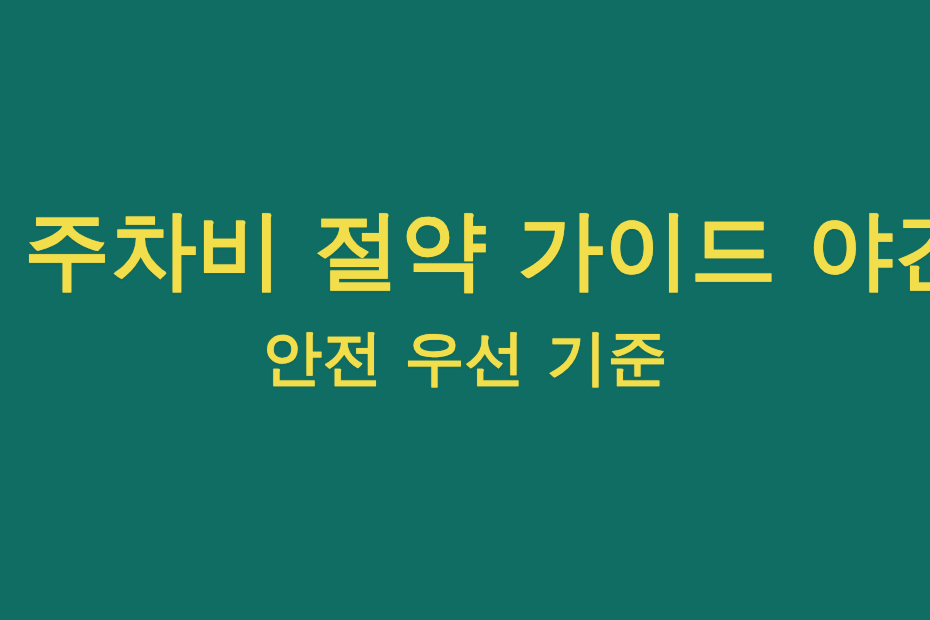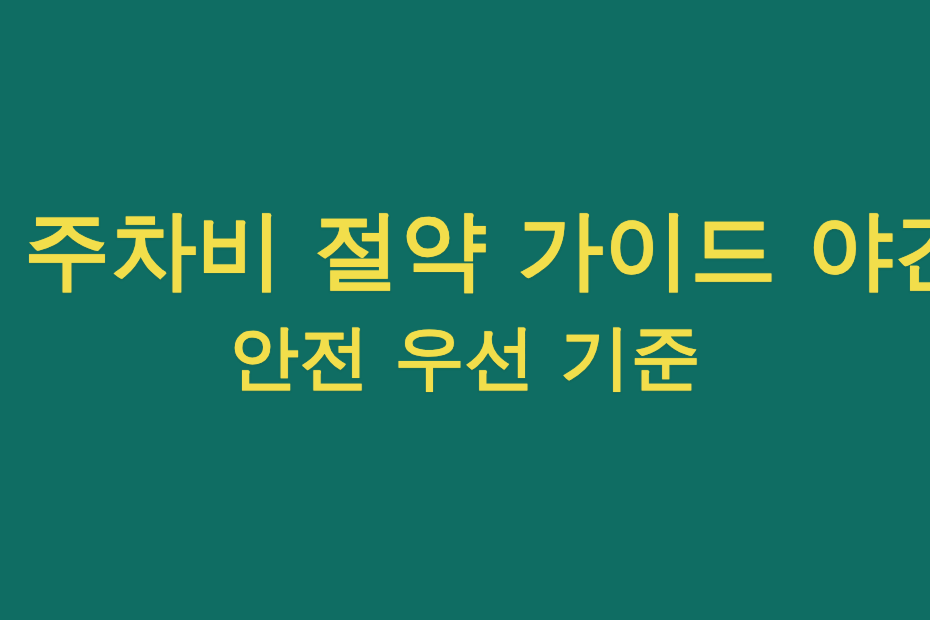--- a/index.html
+++ b/index.html
@@ -57,21 +57,21 @@
     text-shadow:
       0 0 1px rgba(242, 222, 75, 0.85),
       0 1px 2px rgba(10, 68, 62, 0.35);
   }
 
   .headline-line--first {
     font-size: 86px;
   }
 
   .headline-line--second {
-    font-size: 70px;
+    font-size: 60px;
   }
 </style>
 </head>
 <body>
 
 <div class="banner">
 
   <div class="headline">
 
     <span class="headline-line headline-line--first">주차비 절약 가이드 야간</span>

